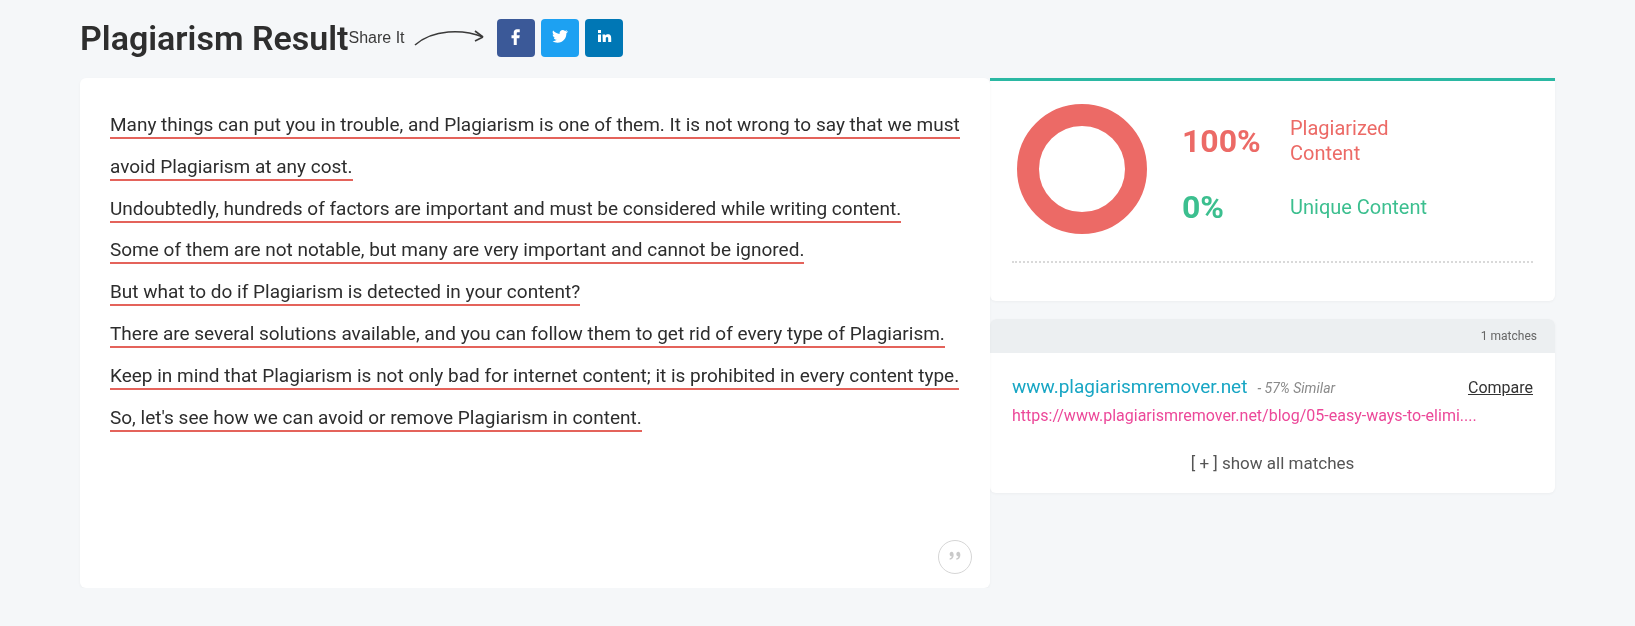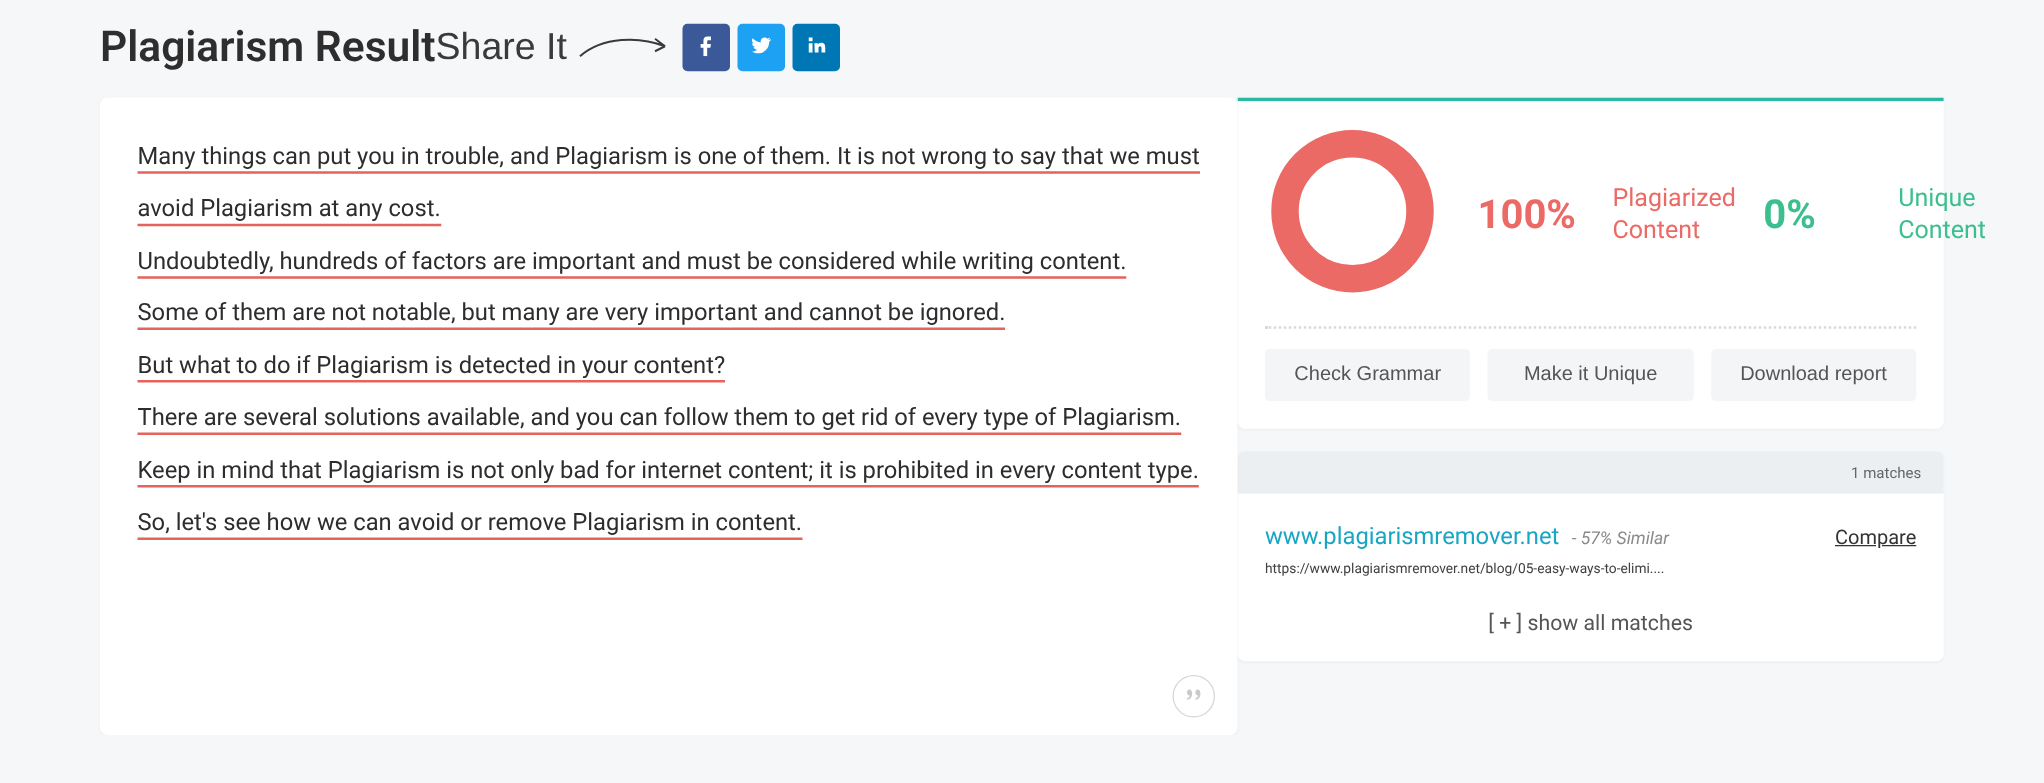--- a/index.html
+++ b/index.html
@@ -21,21 +21,21 @@
     font-weight: 600;
     color: #2e2e2e;
   }
   .share-block {
     display: flex;
     align-items: center;
     gap: 6px;
   }
   .share-text {
     font-family: "Comic Sans MS", cursive, sans-serif;
-    font-size: 30px;
+    font-size: 16px;
     color: #3a3a3a;
     margin-right: 2px;
   }
   .share-arrow svg { display: block; }
   .social-btn {
     width: 38px;
     height: 38px;
     border-radius: 4px;
     display: flex;
     align-items: center;
@@ -103,21 +103,21 @@
   .stats-top {
     display: flex;
     align-items: center;
     gap: 30px;
   }
   .donut {
     flex-shrink: 0;
   }
   .stats-values {
     display: flex;
-    flex-direction: row;
+    flex-direction: column;
     gap: 22px;
   }
   .stat-row {
     display: flex;
     align-items: center;
     gap: 18px;
   }
   .stat-pct {
     font-size: 32px;
     font-weight: 700;
@@ -186,22 +186,22 @@
     font-style: italic;
   }
   .match-compare {
     color: #333;
     font-size: 16px;
     text-decoration: underline;
     margin-left: auto;
     cursor: pointer;
   }
   .match-url {
-    color: #404040;
-    font-size: 11px;
+    color: #ec4899;
+    font-size: 16px;
     margin-top: 8px;
     white-space: nowrap;
     overflow: hidden;
     text-overflow: ellipsis;
   }
   .show-all {
     text-align: center;
     font-size: 17px;
     color: #555;
     padding: 18px 0 20px 0;
@@ -270,25 +270,20 @@
             <div class="stat-pct plag">100%</div>
             <div class="stat-label plag">Plagiarized Content</div>
           </div>
           <div class="stat-row">
             <div class="stat-pct uniq">0%</div>
             <div class="stat-label uniq">Unique Content</div>
           </div>
         </div>
       </div>
       <hr class="divider">
-      <div class="action-row">
-        <button class="action-btn">Check Grammar</button>
-        <button class="action-btn">Make it Unique</button>
-        <button class="action-btn">Download report</button>
-      </div>
     </div>
 
     <div class="matches-card">
       <div class="matches-header">1 matches</div>
       <div class="match-body">
         <div class="match-line1">
           <span class="match-domain">www.plagiarismremover.net</span>
           <span class="match-similar">- 57% Similar</span>
           <span class="match-compare">Compare</span>
         </div>

